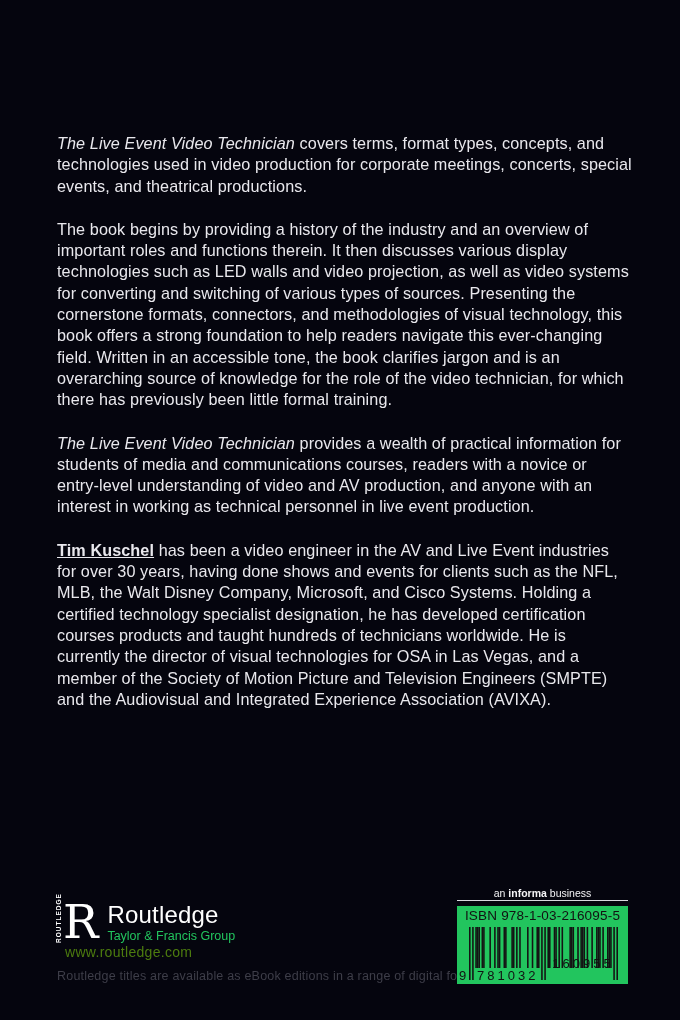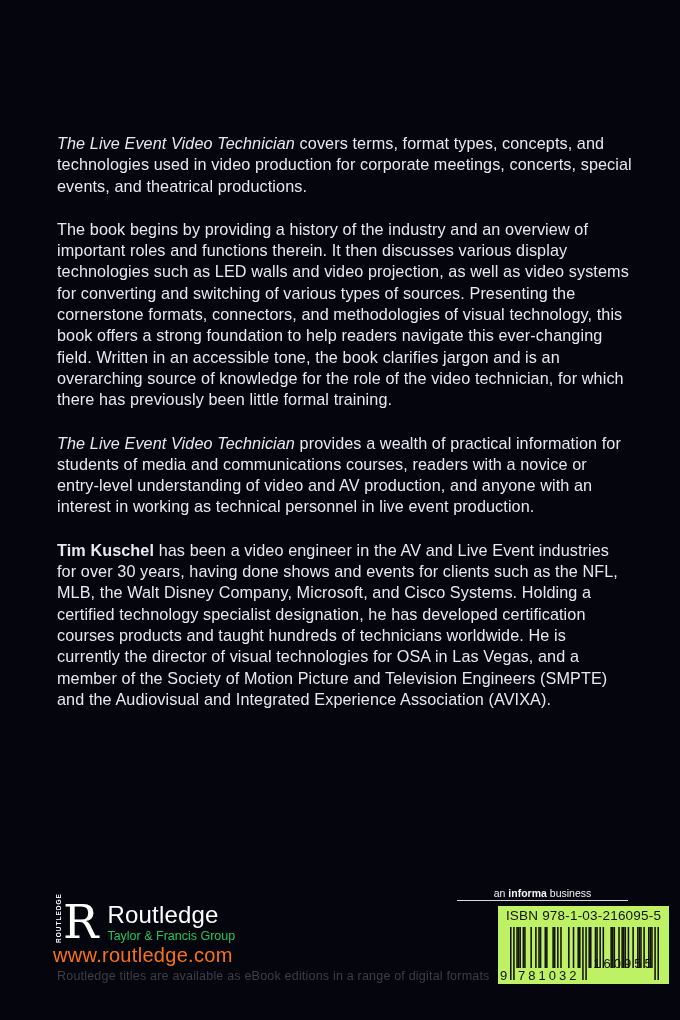--- a/index.html
+++ b/index.html
@@ -13,21 +13,21 @@
   .copy{
     position:absolute;
     left:57px;top:133px;width:575px;
     color:#e9e8ed;
     font-size:16.2px;
     line-height:21.3px;
     letter-spacing:0.1px;
   }
   .copy p{margin:0 0 22px 0;}
   .lead-italic{font-style:italic;}
-  .lead-bold{font-weight:bold;}
+  .lead-bold{font-weight:bold;text-decoration:underline;}
   .category{
     margin-top:33px;
     font-size:16px;
     letter-spacing:0.4px;
   }
   
   .publisher{
     position:absolute;left:55px;top:901px;
     color:#f2f2f4;
   }
@@ -56,42 +56,41 @@
     color:#ffffff;
     letter-spacing:0.2px;
   }
   .logo-group{
     font-size:12.5px;
     line-height:14px;
     margin-top:2px;
     color:#22c55e;
   }
   .website{
-    position:absolute;left:53px;top:944px;
-    font-size:20px;color:#f97316;letter-spacing:0.3px;
+    position:absolute;left:65px;top:944px;
+    font-size:14px;color:#4d7c0f;letter-spacing:0.3px;
   }
   .ebook-note{
     position:absolute;left:57px;top:969px;
     font-size:12.5px;color:#3e3e49;letter-spacing:0.2px;
   }
   
   .informa{
     position:absolute;left:457px;top:887px;width:171px;
     text-align:center;
     font-size:10.5px;
     color:#f4f4f6;
     border-bottom:1px solid #d9d9df;
     padding-bottom:1px;
   }
   .informa b{font-weight:bold;}
   .barcode-box{
     position:absolute;left:457px;top:906px;
     width:171px;height:78px;
-    background:#bef264;
-    margin-left:41px;
+    background:#22c55e;
   }
   .isbn-line{
     text-align:center;
     font-size:13.5px;
     color:#121212;
     padding-top:2px;
     letter-spacing:0.2px;
     white-space:nowrap;
   }
   .bars-svg{

